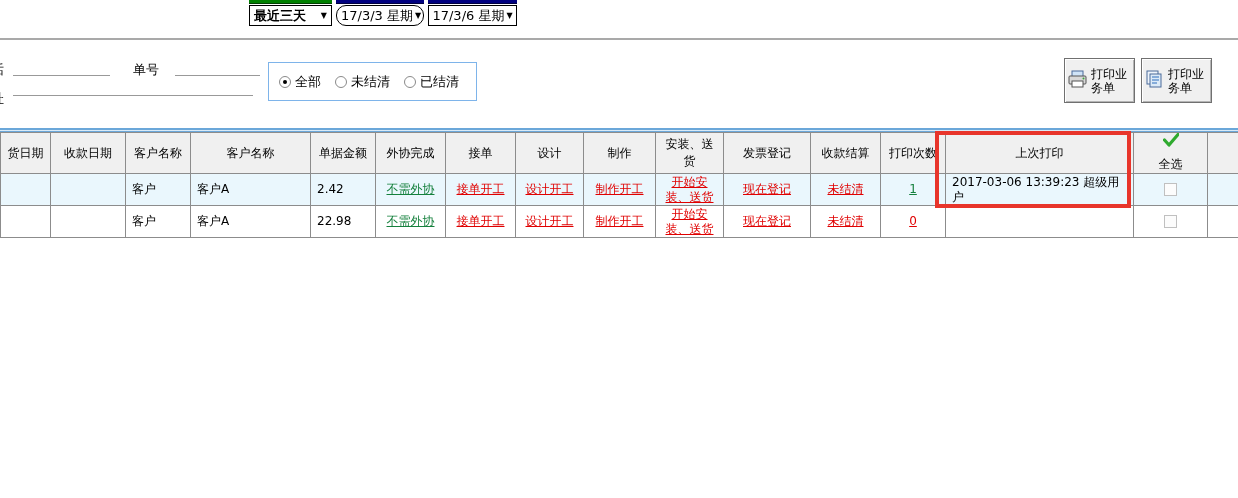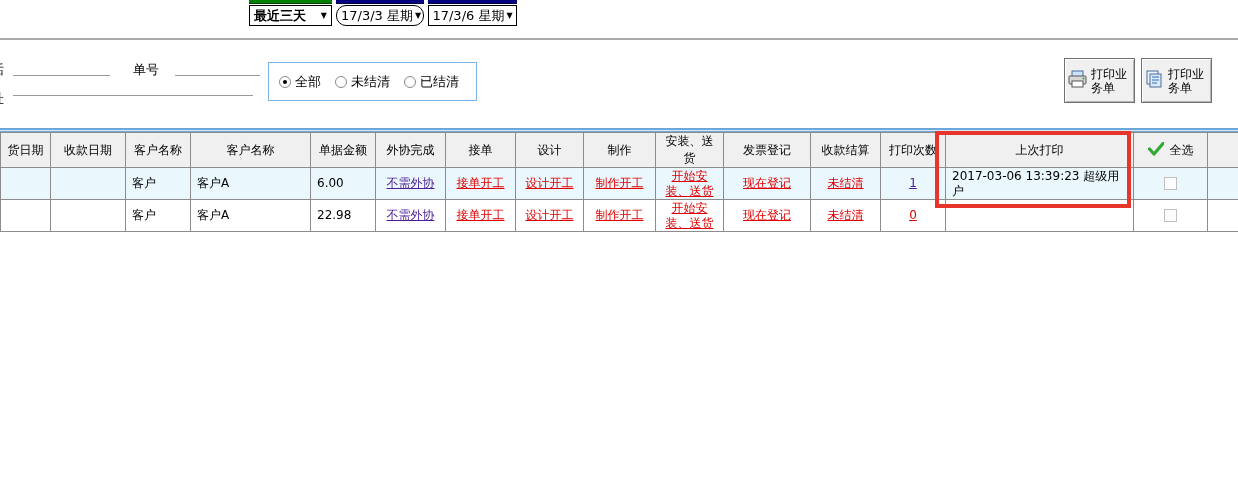--- a/index.html
+++ b/index.html
@@ -41,28 +41,28 @@
   .blue-strip { height:5px;
     background:linear-gradient(#ffffff 0 1px, #6ba7d9 1px 3px, #d9eaf7 3px 4px, #6ba7d9 4px 5px); }
   table { border-collapse:collapse; table-layout:fixed; width:1238px; }
   th, td { border:1px solid #8c8c8c; overflow:hidden; font-weight:normal;
     font-size:12px; padding:0 6px; }
   th { height:35px; background:#f0f0f0; text-align:center; }
   td { height:32px; text-align:center; line-height:15px; }
   tr.hl td { background:#eaf7fd; }
   td.al, th.al { text-align:left; }
   .lnk-red { color:#e00000; text-decoration:underline; cursor:pointer; }
-  .lnk-green { color:#4c1d95; text-decoration:underline; cursor:pointer; }
+  .lnk-green { color:#15803d; text-decoration:underline; cursor:pointer; }
   table col.c0{width:50px} col.c1{width:75px} col.c2{width:65px} col.c3{width:120px}
   col.c4{width:65px} col.c5{width:70px} col.c6{width:70px} col.c7{width:68px}
   col.c8{width:72px} col.c9{width:68px} col.c10{width:87px} col.c11{width:70px}
   col.c12{width:65px} col.c13{width:188px} col.c14{width:74px} col.c15{width:31px}
   .chk { display:inline-block; width:13px; height:13px; border:1px solid #c0c0c0;
     background:#fcfcfc; vertical-align:middle; cursor:pointer; }
-  .check-head { display:inline-flex; align-items:center; gap:6px; justify-content:center; }
+  .check-head { display:inline-flex; align-items:center; gap:6px; justify-content:center;flex-direction:column; }
 
   
   .annotation { position:absolute; left:935px; top:131px; width:196px; height:77px;
     border:4px solid #e8352b; pointer-events:none; }
 </style>
 </head>
 <body>
 
 <div class="strip green" style="left:249px;width:83px;"></div>
 <div class="strip navy" style="left:336px;width:88px;"></div>
@@ -177,21 +177,21 @@
         </span>
       </th>
       <th></th>
     </tr>
 
     <tr class="hl">
       <td></td>
       <td></td>
       <td class="al">客户</td>
       <td class="al">客户A</td>
-      <td class="al">6.00</td>
+      <td class="al">2.42</td>
       <td><span class="lnk-green">不需外协</span></td>
       <td><span class="lnk-red">接单开工</span></td>
       <td><span class="lnk-red">设计开工</span></td>
       <td><span class="lnk-red">制作开工</span></td>
       <td><span class="lnk-red">开始安装、送货</span></td>
       <td><span class="lnk-red">现在登记</span></td>
       <td><span class="lnk-red">未结清</span></td>
       <td><span class="lnk-green">1</span></td>
       <td class="al">2017-03-06 13:39:23 超级用户</td>
       <td><span class="chk"></span></td>

